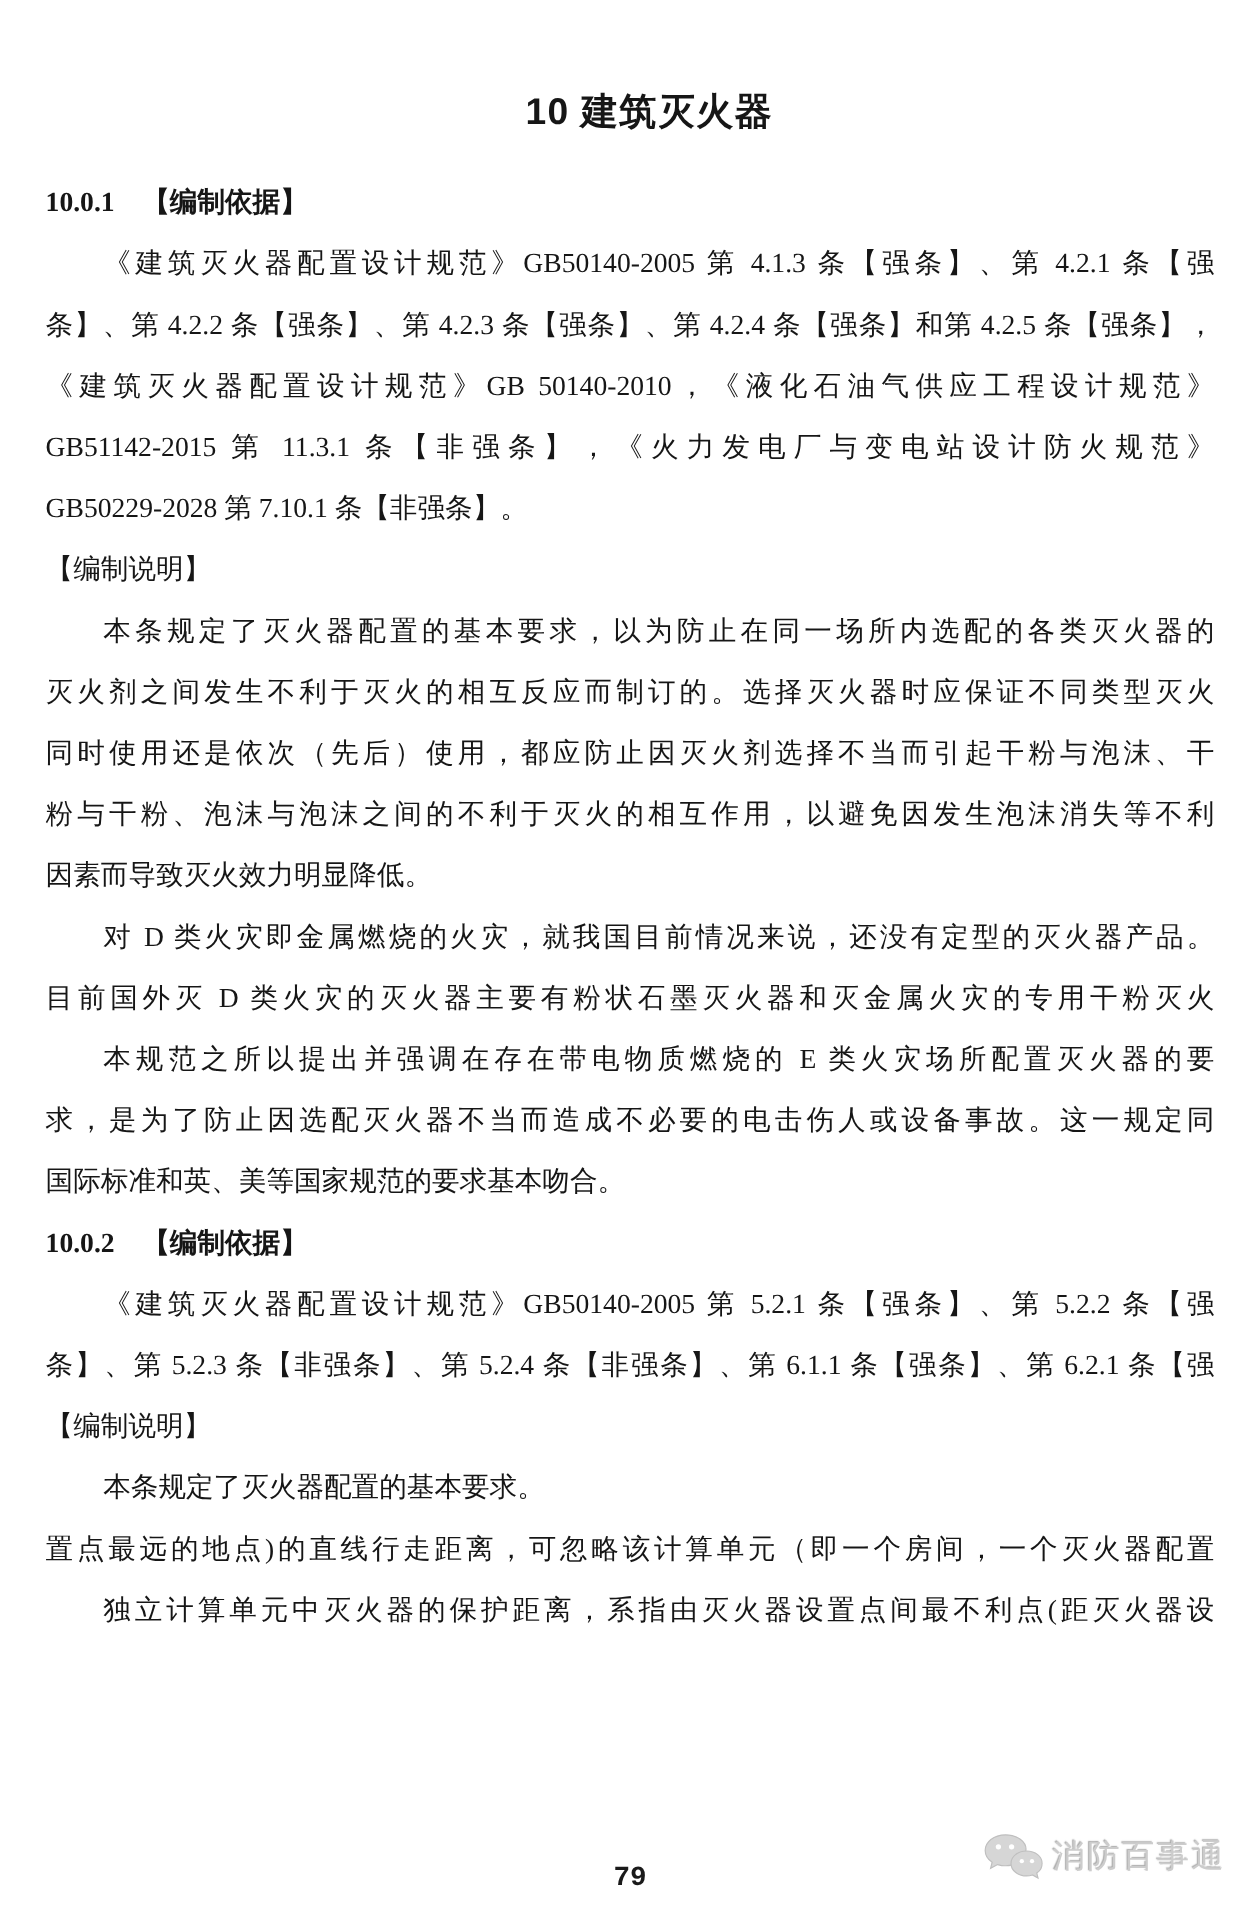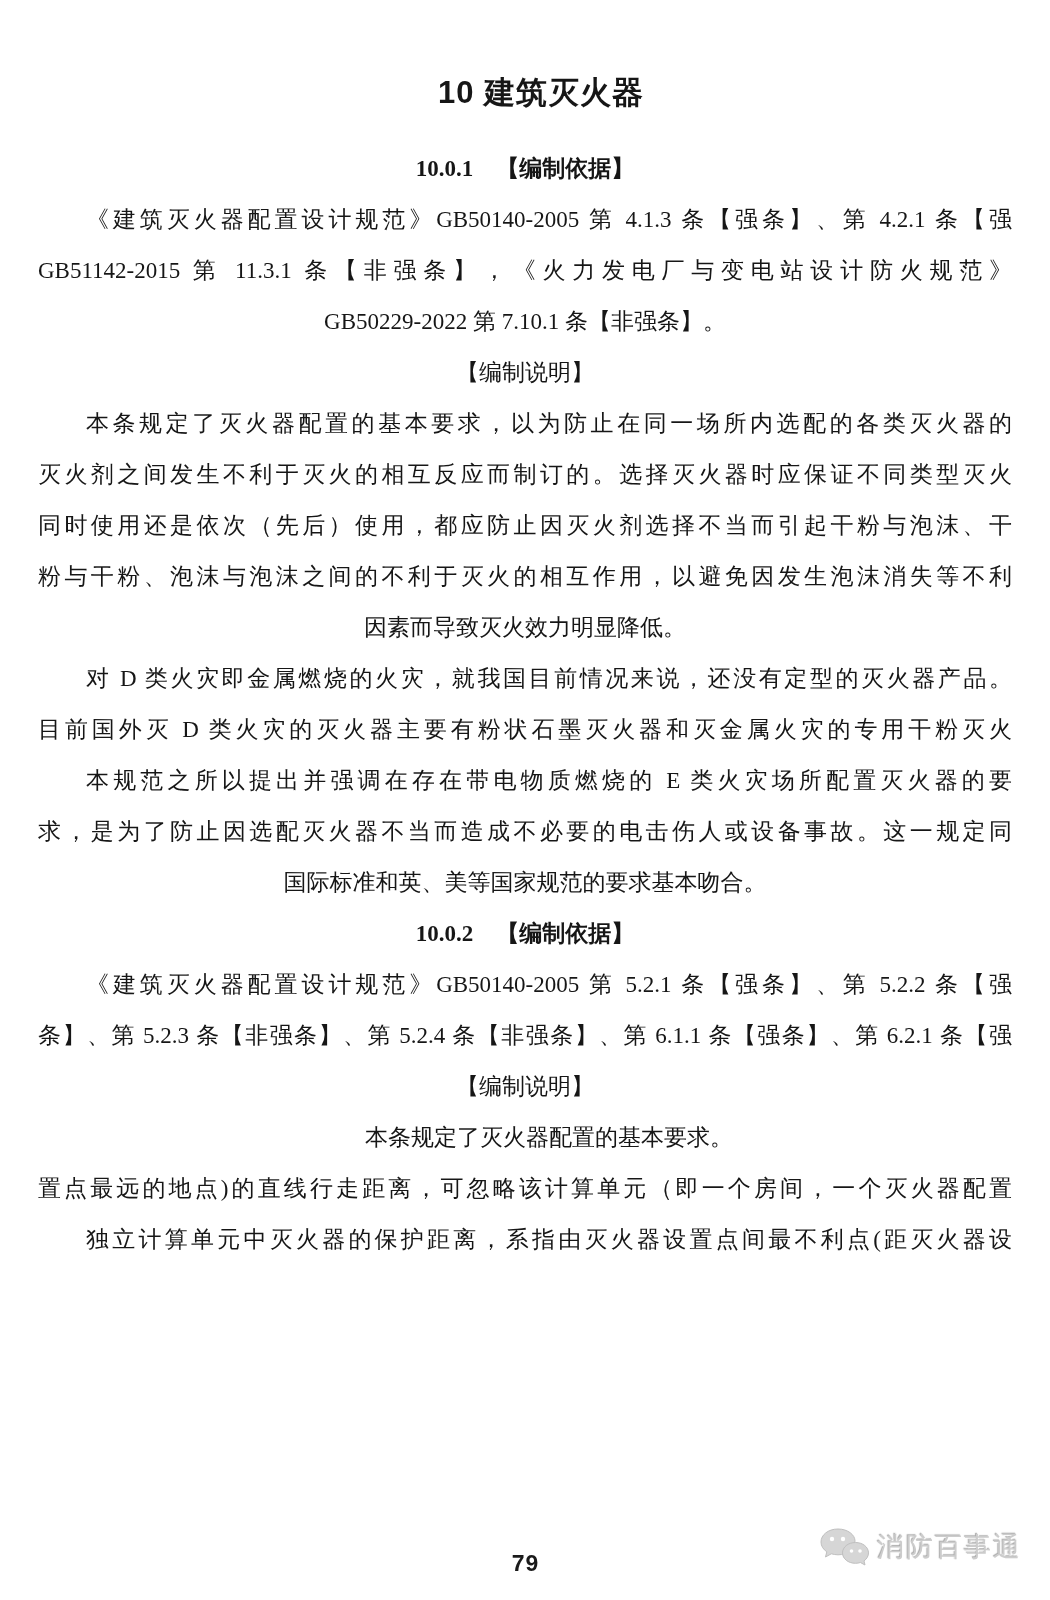--- a/index.html
+++ b/index.html
@@ -33,21 +33,20 @@
     top: 143px;
     left: 38px;
     width: 974px;
   }
   .line {
     height: 51px;
     line-height: 51px;
     font-size: 23px;
     overflow: hidden;
     white-space: normal;
-    text-align: center;
   }
   .line.j {
     text-align: justify;
     text-align-last: justify;
   }
   .line.ind {
     text-indent: 48px;
   }
   .line.hd {
     font-weight: bold;
@@ -86,22 +85,24 @@
 </head>
 <body>
 
 <div class="page">
 
   <h1 class="doc-title">10 建筑灭火器</h1>
 
   <div class="content">
     <div class="line hd">10.0.1　【编制依据】</div>
     <div class="line j ind">《建筑灭火器配置设计规范》GB50140-2005 第 4.1.3 条【强条】、第 4.2.1 条【强</div>
+    <div class="line j">条】、第 4.2.2 条【强条】、第 4.2.3 条【强条】、第 4.2.4 条【强条】和第 4.2.5 条【强条】，</div>
+    <div class="line j">《建筑灭火器配置设计规范》GB 50140-2010，《液化石油气供应工程设计规范》</div>
     <div class="line j">GB51142-2015 第 11.3.1 条【非强条】，《火力发电厂与变电站设计防火规范》</div>
-    <div class="line">GB50229-2022 第 7.10.1 条【非强条】。</div>
+    <div class="line">GB50229-2028 第 7.10.1 条【非强条】。</div>
     <div class="line">【编制说明】</div>
     <div class="line j ind">本条规定了灭火器配置的基本要求，以为防止在同一场所内选配的各类灭火器的</div>
     <div class="line j">灭火剂之间发生不利于灭火的相互反应而制订的。选择灭火器时应保证不同类型灭火</div>
     <div class="line j">同时使用还是依次（先后）使用，都应防止因灭火剂选择不当而引起干粉与泡沫、干</div>
     <div class="line j">粉与干粉、泡沫与泡沫之间的不利于灭火的相互作用，以避免因发生泡沫消失等不利</div>
     <div class="line">因素而导致灭火效力明显降低。</div>
     <div class="line j ind">对 D 类火灾即金属燃烧的火灾，就我国目前情况来说，还没有定型的灭火器产品。</div>
     <div class="line j">目前国外灭 D 类火灾的灭火器主要有粉状石墨灭火器和灭金属火灾的专用干粉灭火</div>
     <div class="line j ind">本规范之所以提出并强调在存在带电物质燃烧的 E 类火灾场所配置灭火器的要</div>
     <div class="line j">求，是为了防止因选配灭火器不当而造成不必要的电击伤人或设备事故。这一规定同</div>

